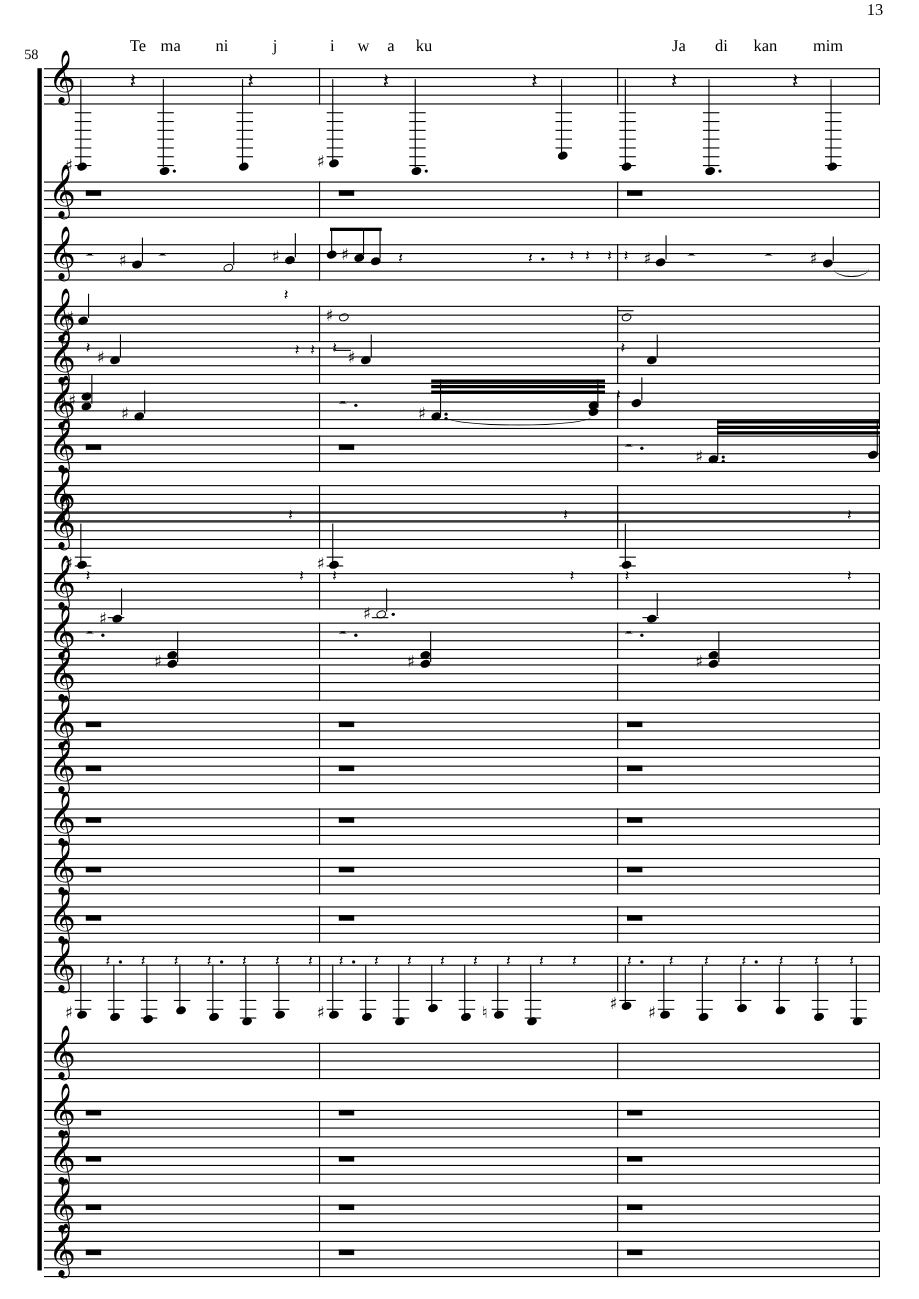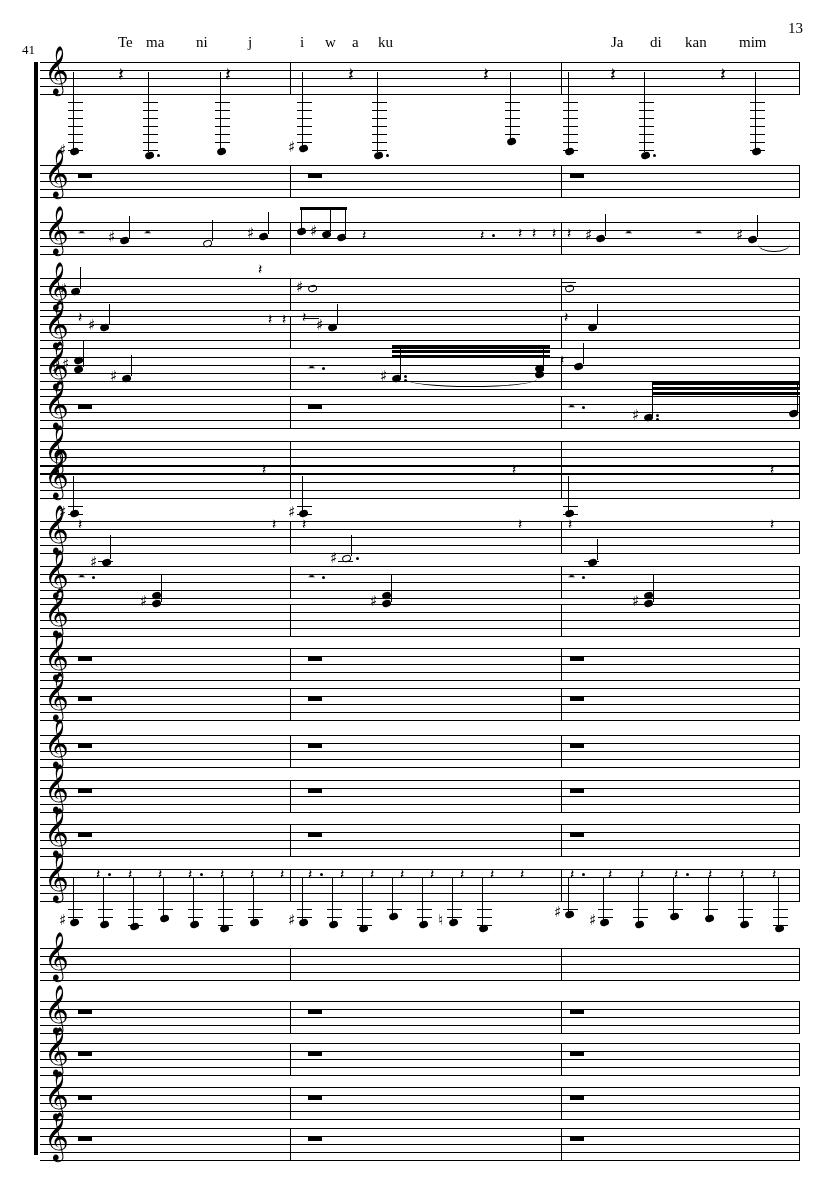--- a/index.html
+++ b/index.html
@@ -15,21 +15,21 @@
     position: relative;
     overflow: hidden;
   }
   #page {
     position: relative;
     width: 835px;
     height: 1181px;
   }
   .page-number {
     position: absolute;
-    top: 20px;
+    top: 2px;
     right: 32px;
     font-size: 15px;
     font-family: "Liberation Serif", serif;
   }
   .measure-number {
     position: absolute;
     font-size: 13px;
     font-family: "Liberation Serif", serif;
   }
   .lyric {
@@ -140,21 +140,21 @@
     border-radius: 0 0 50% 50%/0 0 100% 100%;
     height: 7px;
   }
 </style>
 </head>
 <body>
 
 <div id="page">
 
   <div class="page-number">13</div>
-  <div class="measure-number" style="left:22px; top:42px;">41</div>
+  <div class="measure-number" style="left:22px; top:42px;">58</div>
 
   <div class="lyric" style="left:118px; top:34px;">Te</div>
   <div class="lyric" style="left:146px; top:34px;">ma</div>
   <div class="lyric" style="left:196px; top:34px;">ni</div>
   <div class="lyric" style="left:248px; top:34px;">j</div>
   <div class="lyric" style="left:300px; top:34px;">i</div>
   <div class="lyric" style="left:325px; top:34px;">w</div>
   <div class="lyric" style="left:352px; top:34px;">a</div>
   <div class="lyric" style="left:378px; top:34px;">ku</div>
   <div class="lyric" style="left:611px; top:34px;">Ja</div>

